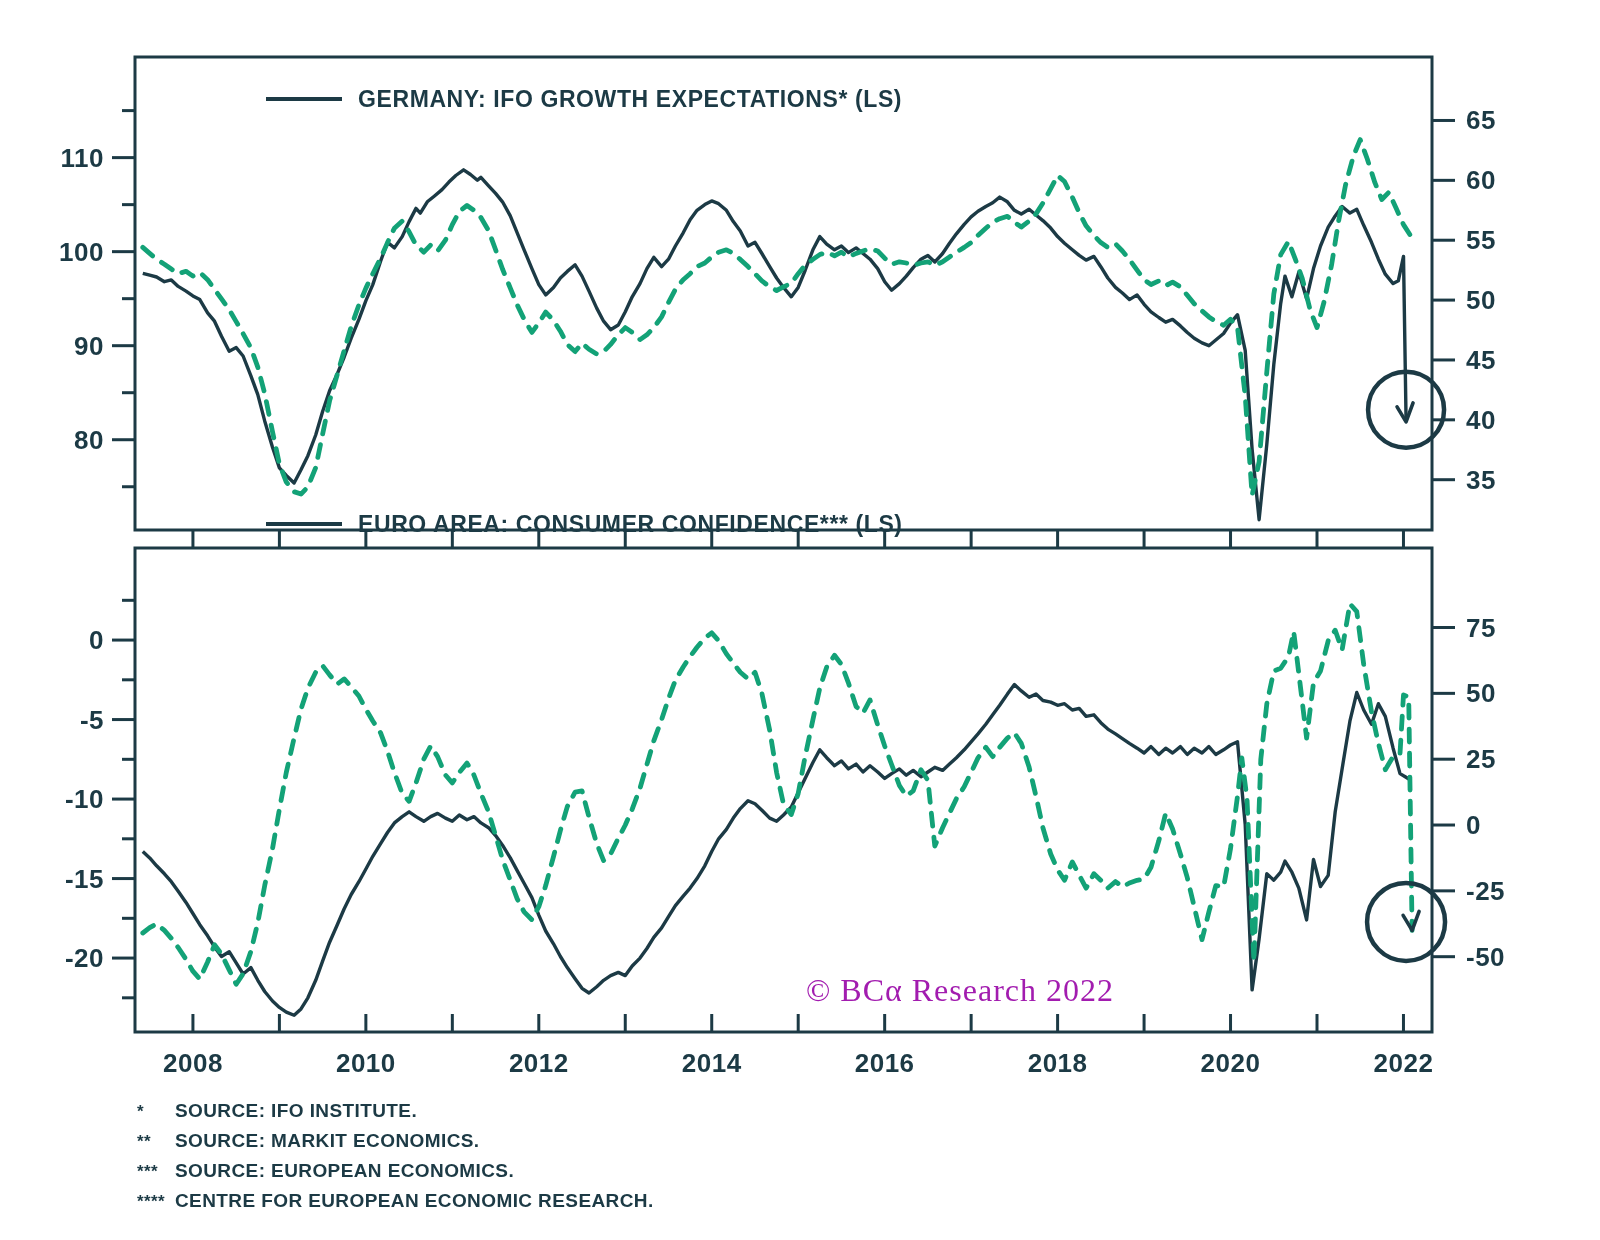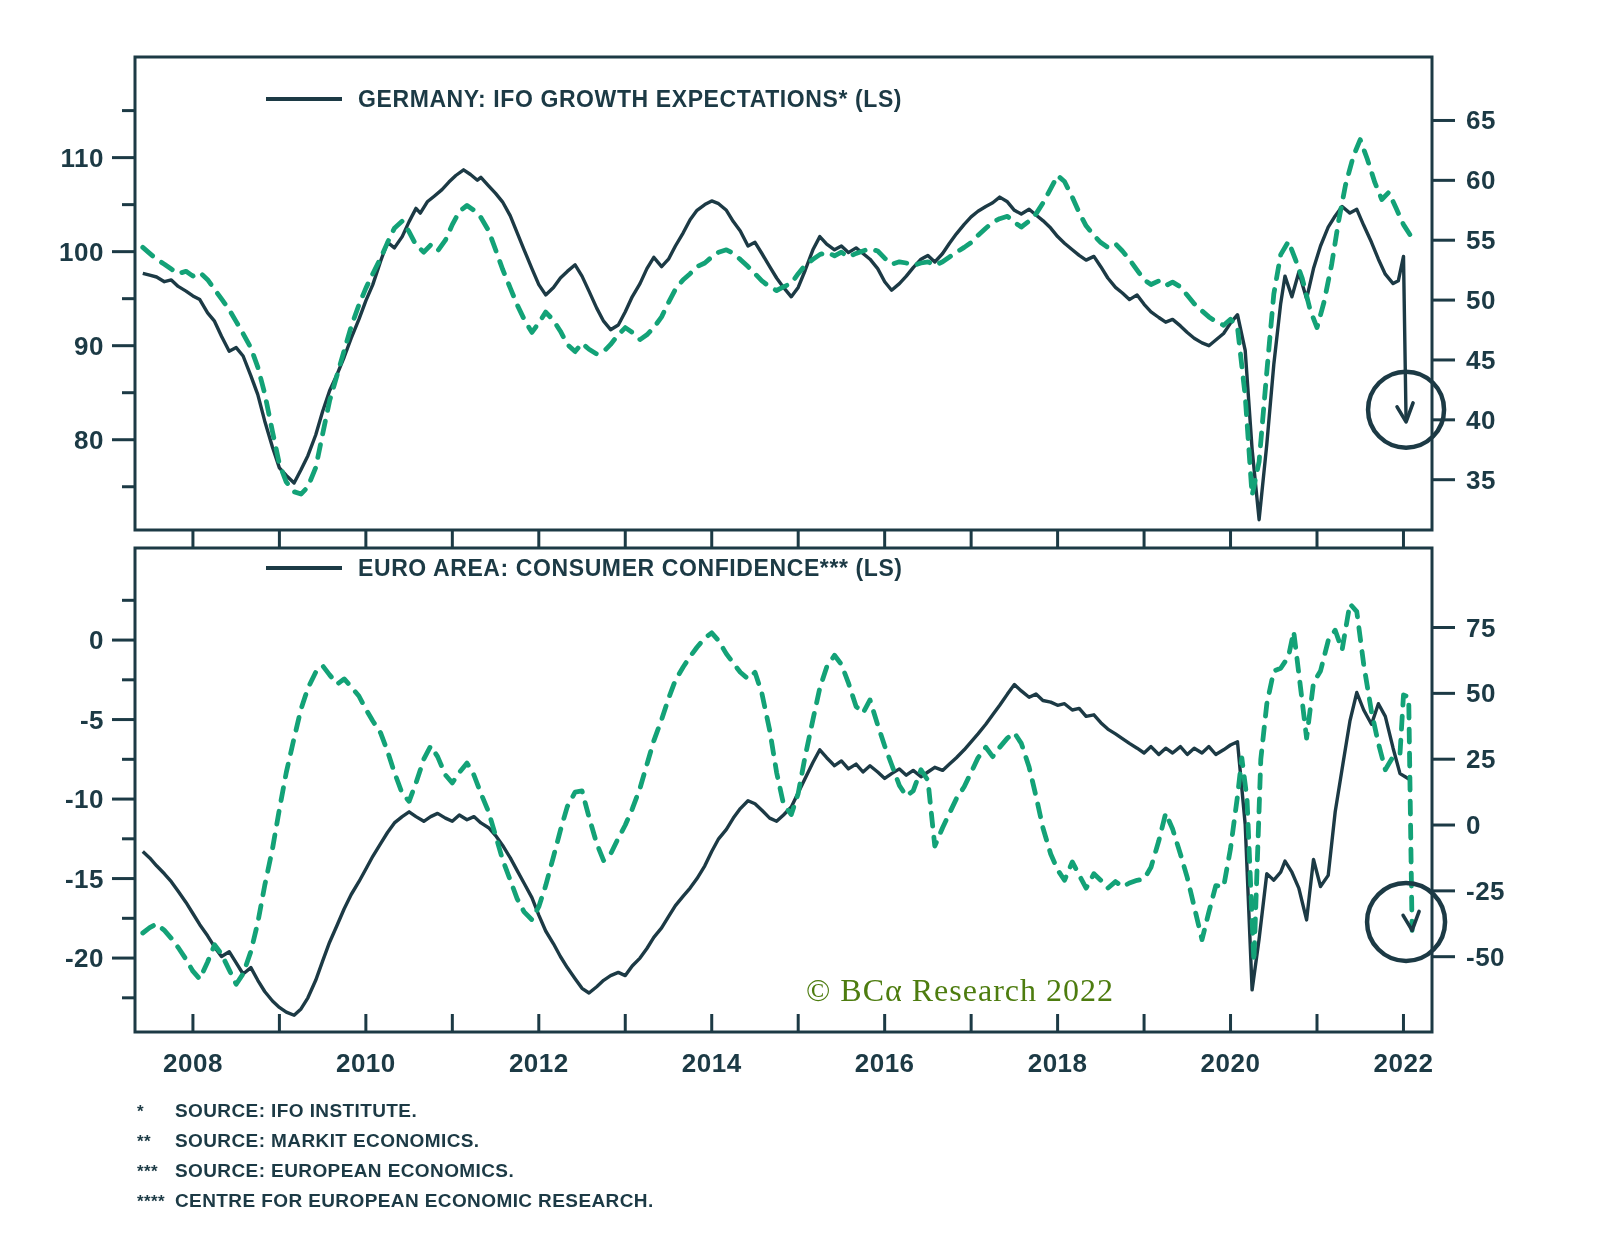--- a/index.html
+++ b/index.html
@@ -5,21 +5,21 @@
   html,body{margin:0;padding:0;background:#ffffff;}
   body{width:1600px;height:1240px;position:relative;font-family:"Liberation Sans",sans-serif;overflow:hidden;}
   #chart-svg{position:absolute;left:0;top:0;}
   .overlay{position:absolute;color:#1c3a45;}
   .legend{display:flex;flex-direction:column;gap:9px;}
   .legend-row{display:flex;align-items:center;height:24px;}
   .sample{width:76px;margin-right:16px;flex:0 0 auto;}
   .sample-solid{height:0;border-top:4px solid #1c3a45;}
   .sample-dashed{height:6px;border-radius:3px;background:repeating-linear-gradient(90deg,#13a277 0 17px,transparent 17px 29px);}
   .legend-label{font-size:23px;font-weight:700;letter-spacing:0.6px;color:#1c3a45;white-space:nowrap;}
-  #watermark{font-family:"Liberation Serif",serif;font-size:32px;color:#4d7c0f;letter-spacing:1px;}
+  #watermark{font-family:"Liberation Serif",serif;font-size:32px;color:#a21caf;letter-spacing:1px;}
   .footnotes{display:flex;flex-direction:column;gap:8px;}
   .footnote-row{display:flex;align-items:baseline;font-size:19px;font-weight:700;letter-spacing:0.4px;color:#1c3a45;}
   .footnote-marker{width:38px;flex:0 0 auto;font-size:17px;}
   .footnote-text{white-space:nowrap;}
   text{font-family:"Liberation Sans",sans-serif;font-weight:700;fill:#1c3a45;}
   .tick-label{font-size:26px;letter-spacing:0.5px;}
 </style>
 </head>
 <body>
 
@@ -129,21 +129,21 @@
     <text x="1403.4660000000063" y="1072" text-anchor="middle" class="tick-label">2022</text>
   </svg>
 
 <div class="overlay legend" style="left:266px;top:87px;">
   <div class="legend-row">
     <span class="sample sample-solid"></span>
     <span class="legend-label">GERMANY: IFO GROWTH EXPECTATIONS* (LS)</span>
   </div>
 </div>
 
-<div class="overlay legend" style="left:266px;top:556px;">
+<div class="overlay legend" style="left:266px;top:512px;">
   <div class="legend-row">
     <span class="sample sample-solid"></span>
     <span class="legend-label">EURO AREA: CONSUMER CONFIDENCE*** (LS)</span>
   </div>
 </div>
 
 <div id="watermark" class="overlay" style="left:806px;top:972px;">© BCα Research 2022</div>
 
 <div class="overlay footnotes" style="left:137px;top:1100px;">
   <div class="footnote-row">

